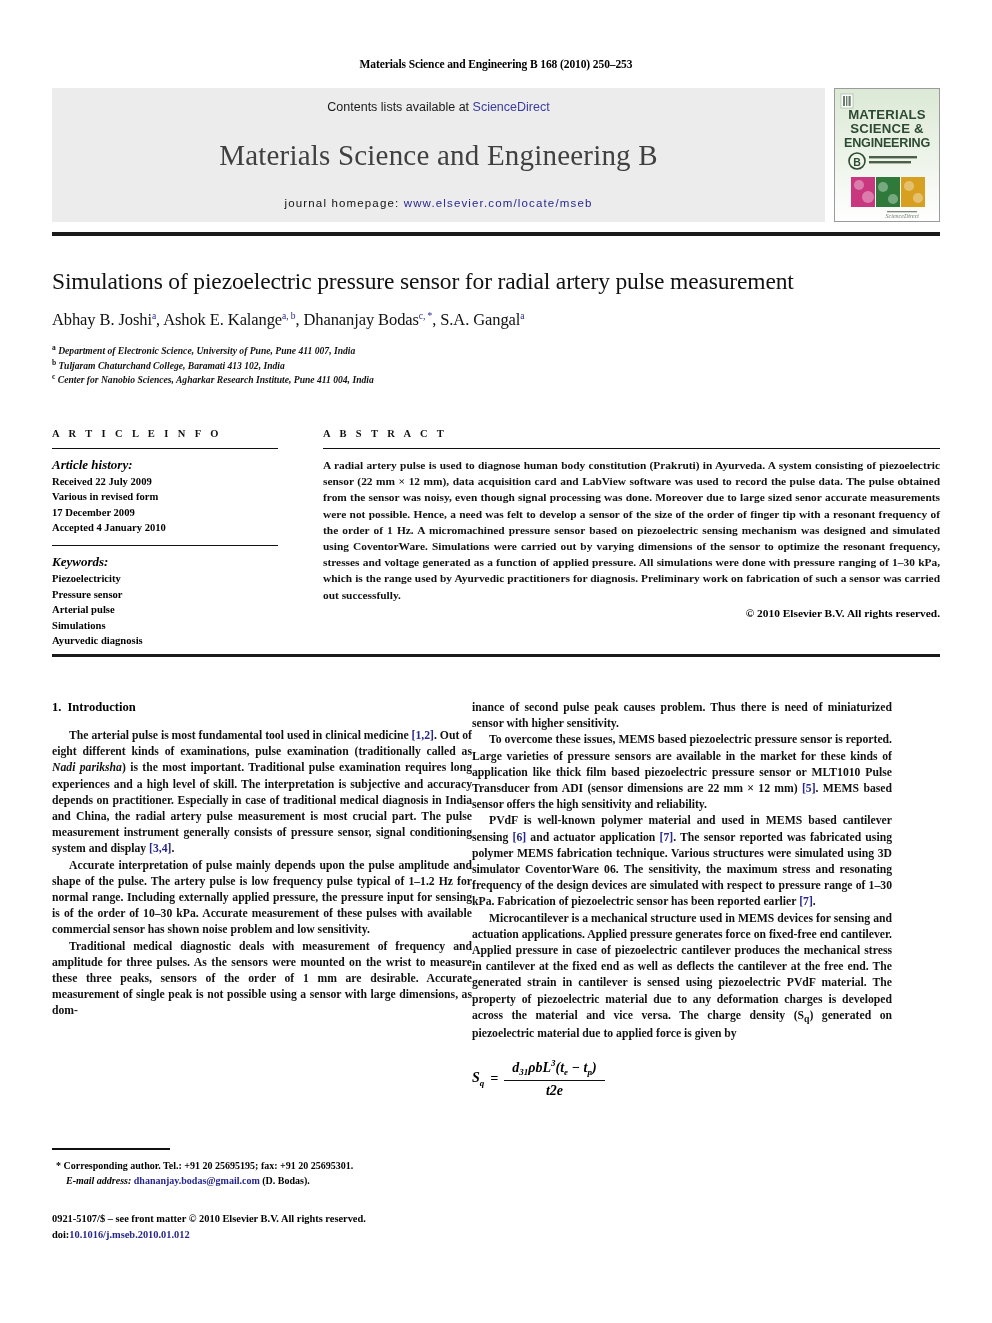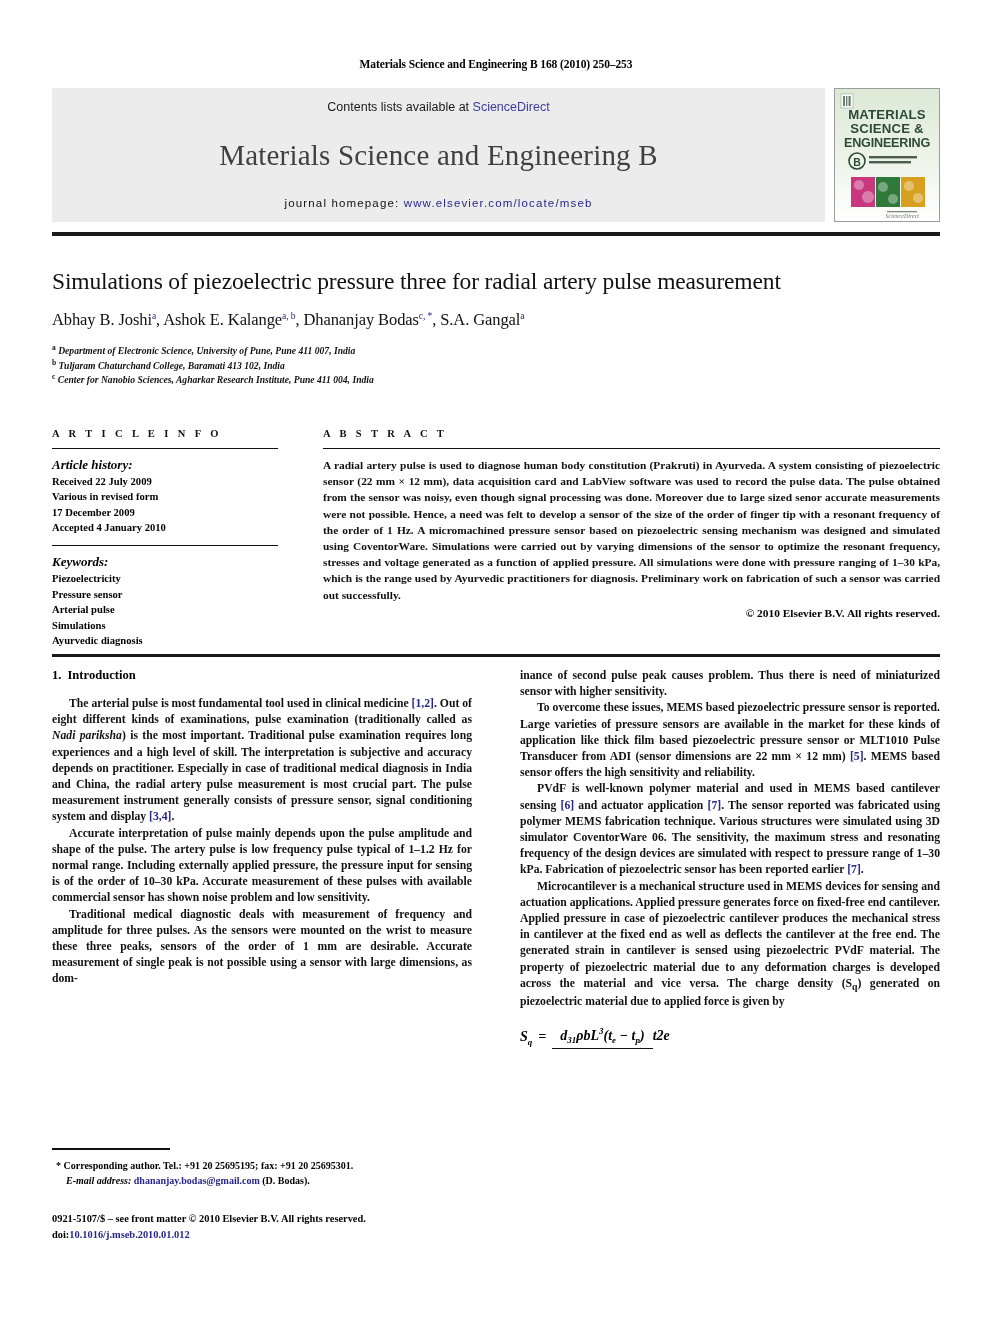--- a/index.html
+++ b/index.html
@@ -203,25 +203,24 @@
     top: 654px;
     width: 888px;
     height: 2.6px;
     background: #1a1a1a;
   }
 
   
   .body-cols {
     position: absolute;
     left: 52px;
-    top: 668px;
+    top: 700px;
     width: 888px;
     display: flex;
     flex-direction: row;
-    gap: 48px;
   }
   .body-col { width: 420px; flex: 0 0 420px; }
   .sec-heading {
     font-size: 12.6px;
     font-weight: bold;
     margin: 0 0 13px 0;
   }
   .sec-heading .num { margin-right: 6px; }
   p.bodytext {
     font-size: 11.7px;
@@ -243,21 +242,22 @@
     margin-top: 16px;
     font-size: 14px;
     display: flex;
     align-items: center;
     font-family: "Liberation Serif", serif;
   }
   .eq-lhs { font-style: italic; font-weight: bold; margin-right: 6px; }
   .eq-lhs sub { font-size: 9px; }
   .eq-frac {
     display: inline-flex;
-    flex-direction: row;
+    flex-direction: column;
+    align-items: center;
     line-height: 1.18;
   }
   .eq-num {
     padding: 0 8px 2px 8px;
     border-bottom: 1.4px solid #111;
     font-style: italic;
     font-weight: bold;
     white-space: nowrap;
   }
   .eq-num sub, .eq-num sup { font-size: 9px; font-style: italic; }
@@ -358,21 +358,21 @@
         </g>
         <text x="84" y="129" font-family="Liberation Serif, serif" font-size="6" fill="#6b7b6b" text-anchor="end" font-style="italic">ScienceDirect</text>
       </svg>
     </div>
 
   </div>
 
   <div class="rule-thick"></div>
 
   <div class="title-block">
-    <h1 class="paper-title">Simulations of piezoelectric pressure three for radial artery pulse measurement</h1>
+    <h1 class="paper-title">Simulations of piezoelectric pressure sensor for radial artery pulse measurement</h1>
     <div class="authors"><span>Abhay B. Joshi</span><sup>a</sup>, <span>Ashok E. Kalange</span><sup>a, b</sup>, <span>Dhananjay Bodas</span><sup>c, *</sup>, <span>S.A. Gangal</span><sup>a</sup></div>
     <div class="affils">
         <div class="affil"><sup>a</sup> Department of Electronic Science, University of Pune, Pune 411 007, India</div>
         <div class="affil"><sup>b</sup> Tuljaram Chaturchand College, Baramati 413 102, India</div>
         <div class="affil"><sup>c</sup> Center for Nanobio Sciences, Agharkar Research Institute, Pune 411 004, India</div>
       </div>
   </div>
 
   <div class="info-abstract">
     <div class="col-info">

